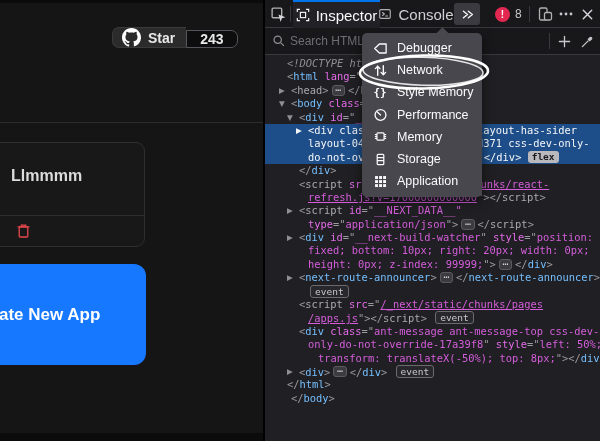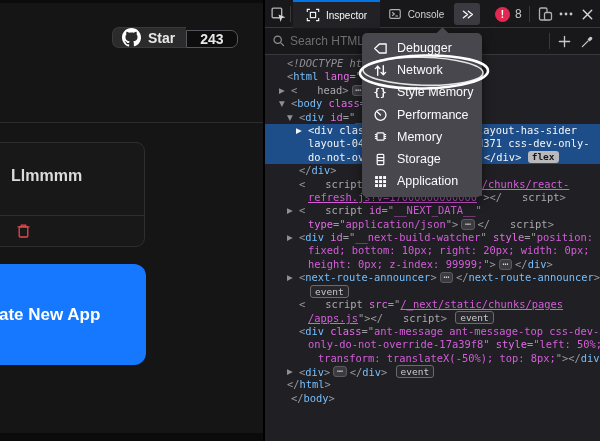--- a/index.html
+++ b/index.html
@@ -25,38 +25,38 @@
   .create-btn { position:absolute; left:-75px; top:264px; width:221px; height:101px; background:#1677ff; border:none; border-radius:12px; display:flex; align-items:center; justify-content:center; cursor:pointer; }
   .create-btn span { font-size:17px; font-weight:bold; color:#ffffff; white-space:nowrap; }
 
   #vdivider { position:absolute; left:263px; top:0; width:2px; height:441px; background:#000; }
 
   
   #devtools { position:absolute; left:265px; top:0; width:335px; height:441px; background:#202024; }
   .toolbar { position:absolute; left:0; top:0; width:335px; height:28px; background:#18181a; border-bottom:1px solid #38383d; }
   .toolbar .sep, .searchrow .sep { position:absolute; top:6px; width:1px; height:16px; background:#38383d; }
   .icon-btn { display:flex; align-items:center; justify-content:center; cursor:pointer; }
-  .tab { position:absolute; top:0; height:28px; display:flex; align-items:center; justify-content:center; gap:6px; font-size:10px; color:#d0d0d5; cursor:pointer; }
+  .tab { position:absolute; top:0; height:28px; display:flex; align-items:center; justify-content:center; gap:6px; font-size:15px; color:#d0d0d5; cursor:pointer; }
   .tab.active { border-top:2px solid #0074e8; background:#222226; color:#f9f9fa; }
   .chev-btn { position:absolute; left:189px; top:3px; width:26px; height:22px; background:#3a3a40; border-radius:3px; }
   .err-badge { position:absolute; left:230px; top:7px; width:15px; height:15px; border-radius:50%; background:#e22850; color:#fff; font-size:10px; font-weight:bold; display:flex; align-items:center; justify-content:center; }
   .err-count { position:absolute; left:250px; top:7px; font-size:12px; color:#c8c8cc; }
 
   .searchrow { position:absolute; left:0; top:28px; width:335px; height:27px; background:#18181a; border-bottom:1px solid #38383d; }
   .search-ph { position:absolute; left:25px; top:0; height:26px; line-height:26px; font-size:12px; color:#6e6e74; }
 
   
   .tree { position:absolute; left:0; top:55px; width:335px; bottom:0; overflow:hidden; padding-top:2px;
           font-family:"DejaVu Sans Mono",monospace; font-size:10.4px; }
   .ln { position:relative; height:13.4px; line-height:13.4px; white-space:pre; cursor:pointer; }
   .ln.sel { background:#1d4e89; }
   .ln.sel .sg { color:#f5f6f8 !important; }
   .arrow { position:absolute; top:0; font-size:7.5px; color:#8f8f94; font-family:"DejaVu Sans",sans-serif; }
   .ln.sel .arrow { color:#f5f6f8; }
-  .pun { color:#9b9b9f; } .tag { color:#75bfff; } .dim { color:#a9a9ad;margin-left:20px; }
+  .pun { color:#9b9b9f; } .tag { color:#75bfff; } .dim { color:#a9a9ad; }
   .attr { color:#e46be8;text-align:right; } .val { color:#d55ddb; } .txt { color:#d7d7db; }
   .doc { color:#8f8f94; font-style:italic; }
   .lnk { color:#d55ddb; text-decoration:underline; }
   .bd { display:inline-block; background:#3b3b40; border:1px solid #5a5a5f; border-radius:3px; padding:0 3px; margin:0 3px; font-size:9px; line-height:9px; vertical-align:1px; color:#d7d7db; }
   .be { display:inline-block; border:1px solid #6a6a6f; border-radius:3px; padding:0 4px; margin-left:2px; font-size:9.5px; line-height:11px; vertical-align:0.5px; color:#c9c9cc; background:#28282c; }
   .bf { display:inline-block; background:#b8b8bd; border-radius:3px; padding:0 4px; font-size:9.5px; line-height:11.5px; vertical-align:0.5px; color:#17171a; font-weight:bold; }
   .ln.sel .bf { color:#17171a !important; }
 
   
   .menu { position:absolute; left:97px; top:33px; width:120px; background:#47474d; border-radius:5px; box-shadow:0 4px 12px rgba(0,0,0,.55); padding:4px 0 5px 0; z-index:20; }

